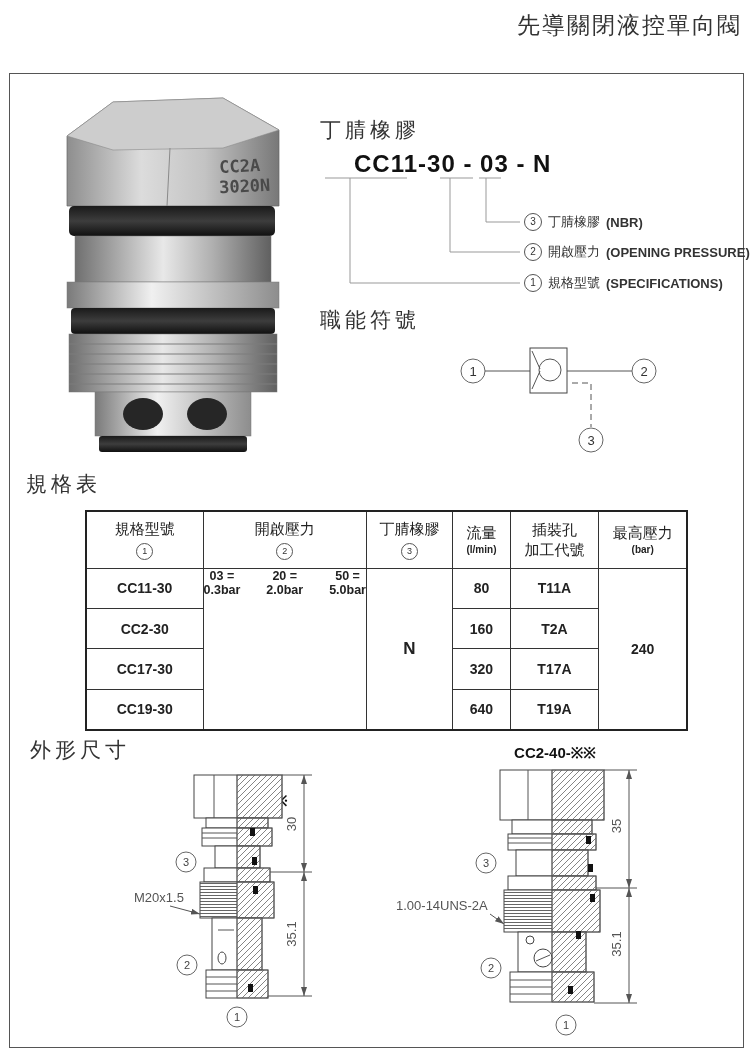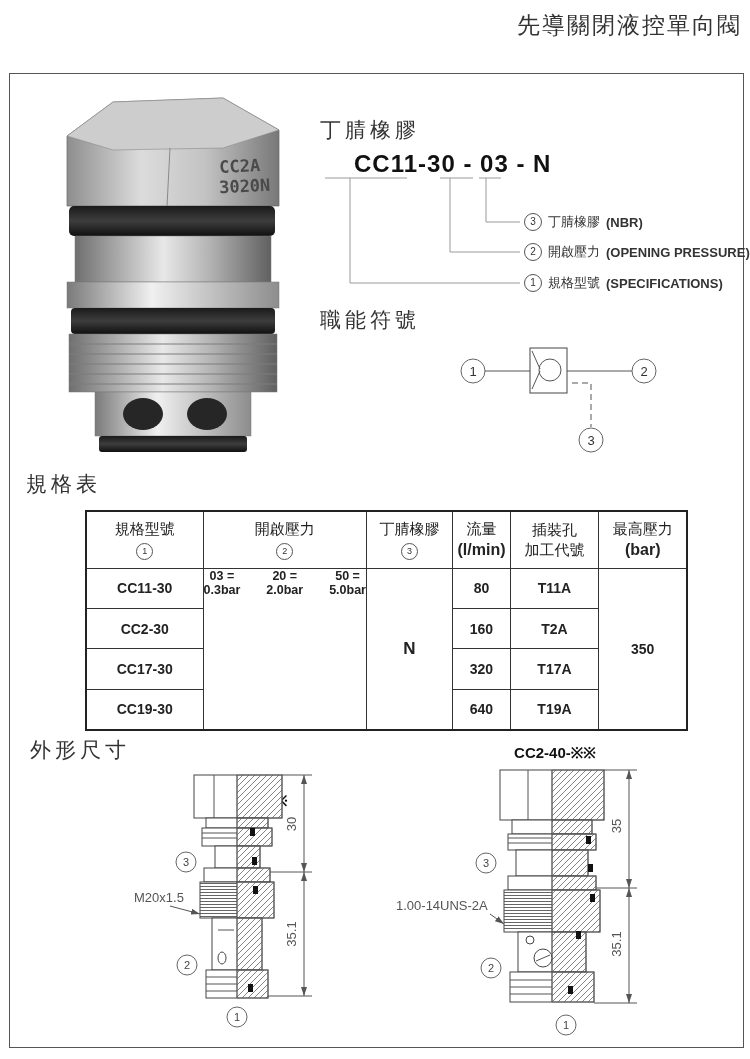--- a/index.html
+++ b/index.html
@@ -14,21 +14,21 @@
   .callout-row .en{font-weight:bold;}
   .circ{display:inline-flex;align-items:center;justify-content:center;
         width:16px;height:16px;border:1px solid #555;border-radius:50%;
         font-size:10px;line-height:1;color:#333;background:#fff;flex:0 0 auto;}
   .circ-sm{width:15px;height:15px;font-size:9px;}
   
   table.spec{border-collapse:collapse;table-layout:fixed;background:#fff;}
   table.spec td{border:1px solid #333;text-align:center;vertical-align:middle;padding:0;}
   table.spec{border:2px solid #222;}
   .th-cell{font-size:15px;font-weight:normal;line-height:1.35;}
-  .th-cell .unit{font-weight:bold;font-size:16px;}
+  .th-cell .unit{font-weight:bold;font-size:10px;}
   .body-cell{font-size:14px;font-weight:bold;}
   .pressure-cell{display:flex;justify-content:center;gap:26px;
                  font-size:12.5px;font-weight:bold;}
   .seal-cell{font-size:17px;font-weight:bold;}
   .drawing-title{font-size:15px;font-weight:bold;text-align:center;white-space:nowrap;color:#111;}
   svg text{font-family:"Liberation Sans",sans-serif;}
   .techtxt{fill:#555;font-size:13px;}
   .dimtxt{fill:#555;font-size:13px;}
   .circ-svg{stroke:#666;fill:#fff;}
   .line{stroke:#555;stroke-width:1;fill:none;}
@@ -197,21 +197,21 @@
         <td rowspan="4">
           <div class="pressure-cell" style="height:160px">
             <div>03 = 0.3bar</div>
             <div>20 = 2.0bar</div>
             <div>50 = 5.0bar</div>
           </div>
         </td>
         <td rowspan="4" class="seal-cell">N</td>
         <td class="body-cell">80</td>
         <td class="body-cell">T11A</td>
-        <td rowspan="4" class="body-cell">350</td>
+        <td rowspan="4" class="body-cell">240</td>
       </tr>
       <tr style="height:40px">
         <td class="body-cell">CC2-30</td>
         <td class="body-cell">160</td>
         <td class="body-cell">T2A</td>
       </tr>
       <tr style="height:40px">
         <td class="body-cell">CC17-30</td>
         <td class="body-cell">320</td>
         <td class="body-cell">T17A</td>

